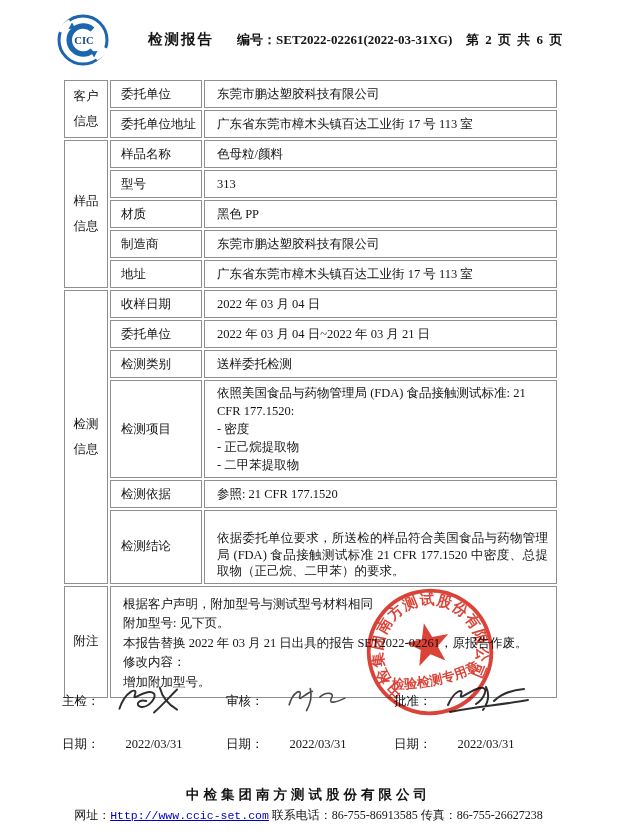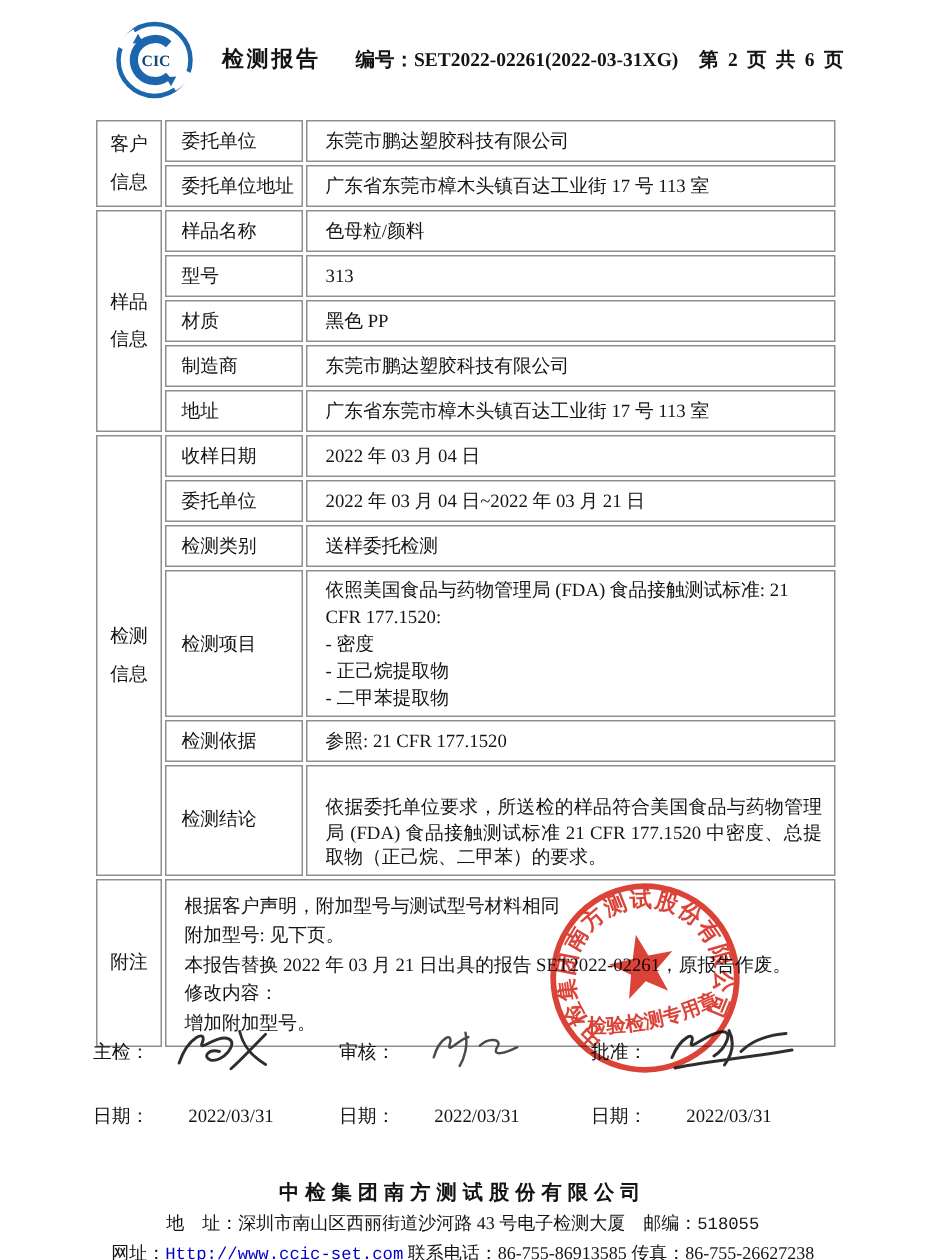--- a/index.html
+++ b/index.html
@@ -2,21 +2,21 @@
 <html><head>
 <meta charset="utf-8">
 <style>
   html,body{margin:0;padding:0;}
   body{
     width:617px;height:840px;position:relative;background:#ffffff;
     font-family:"Liberation Serif","DejaVu Serif",serif;color:#141414;
     overflow:hidden;
   }
   
-  .logo{position:absolute;left:68px;top:12px;width:70px;height:56px;}
+  .logo{position:absolute;left:48px;top:12px;width:70px;height:56px;}
   .hdr-title{position:absolute;left:148px;top:30px;font-size:14.5px;font-weight:bold;letter-spacing:2px;}
   .hdr-no{position:absolute;left:237px;top:31px;font-size:13px;font-weight:bold;text-align:right;}
   .hdr-page{position:absolute;left:466px;top:31px;font-size:13px;font-weight:bold;letter-spacing:1.5px;}
   
   table.report{
     position:absolute;left:62px;top:78px;width:497px;
     border-collapse:separate;border-spacing:2px;table-layout:fixed;
   }
   table.report td{border:1px solid #8f8f8f;font-size:12.5px;vertical-align:middle;overflow:hidden;margin-left:48px;}
   td.grp{text-align:center;line-height:25px;padding:2px 0;}
@@ -215,15 +215,14 @@
       </text>
       <text font-size="11.5" font-weight="bold" font-family="Liberation Serif, DejaVu Serif, serif" fill="#d93327">
         <textPath href="#bannerPath" startOffset="50%" text-anchor="middle">检验检测专用章</textPath>
       </text>
     </g>
   </svg>
 </div>
 
 <div class="footer">
   <div class="f-company">中检集团南方测试股份有限公司</div>
-  <div class="f-line"><span>地　址：</span><span>深圳市南山区西丽街道沙河路 43 号电子检测大厦</span><span>　邮编：</span><span class="mono">518055</span></div>
   <div class="f-line"><span>网址：</span><a class="mono url">Http://www.ccic-set.com</a><span> 联系电话：</span><span>86-755-86913585</span><span> 传真：</span><span>86-755-26627238</span></div>
 </div>
 
 </body></html>

